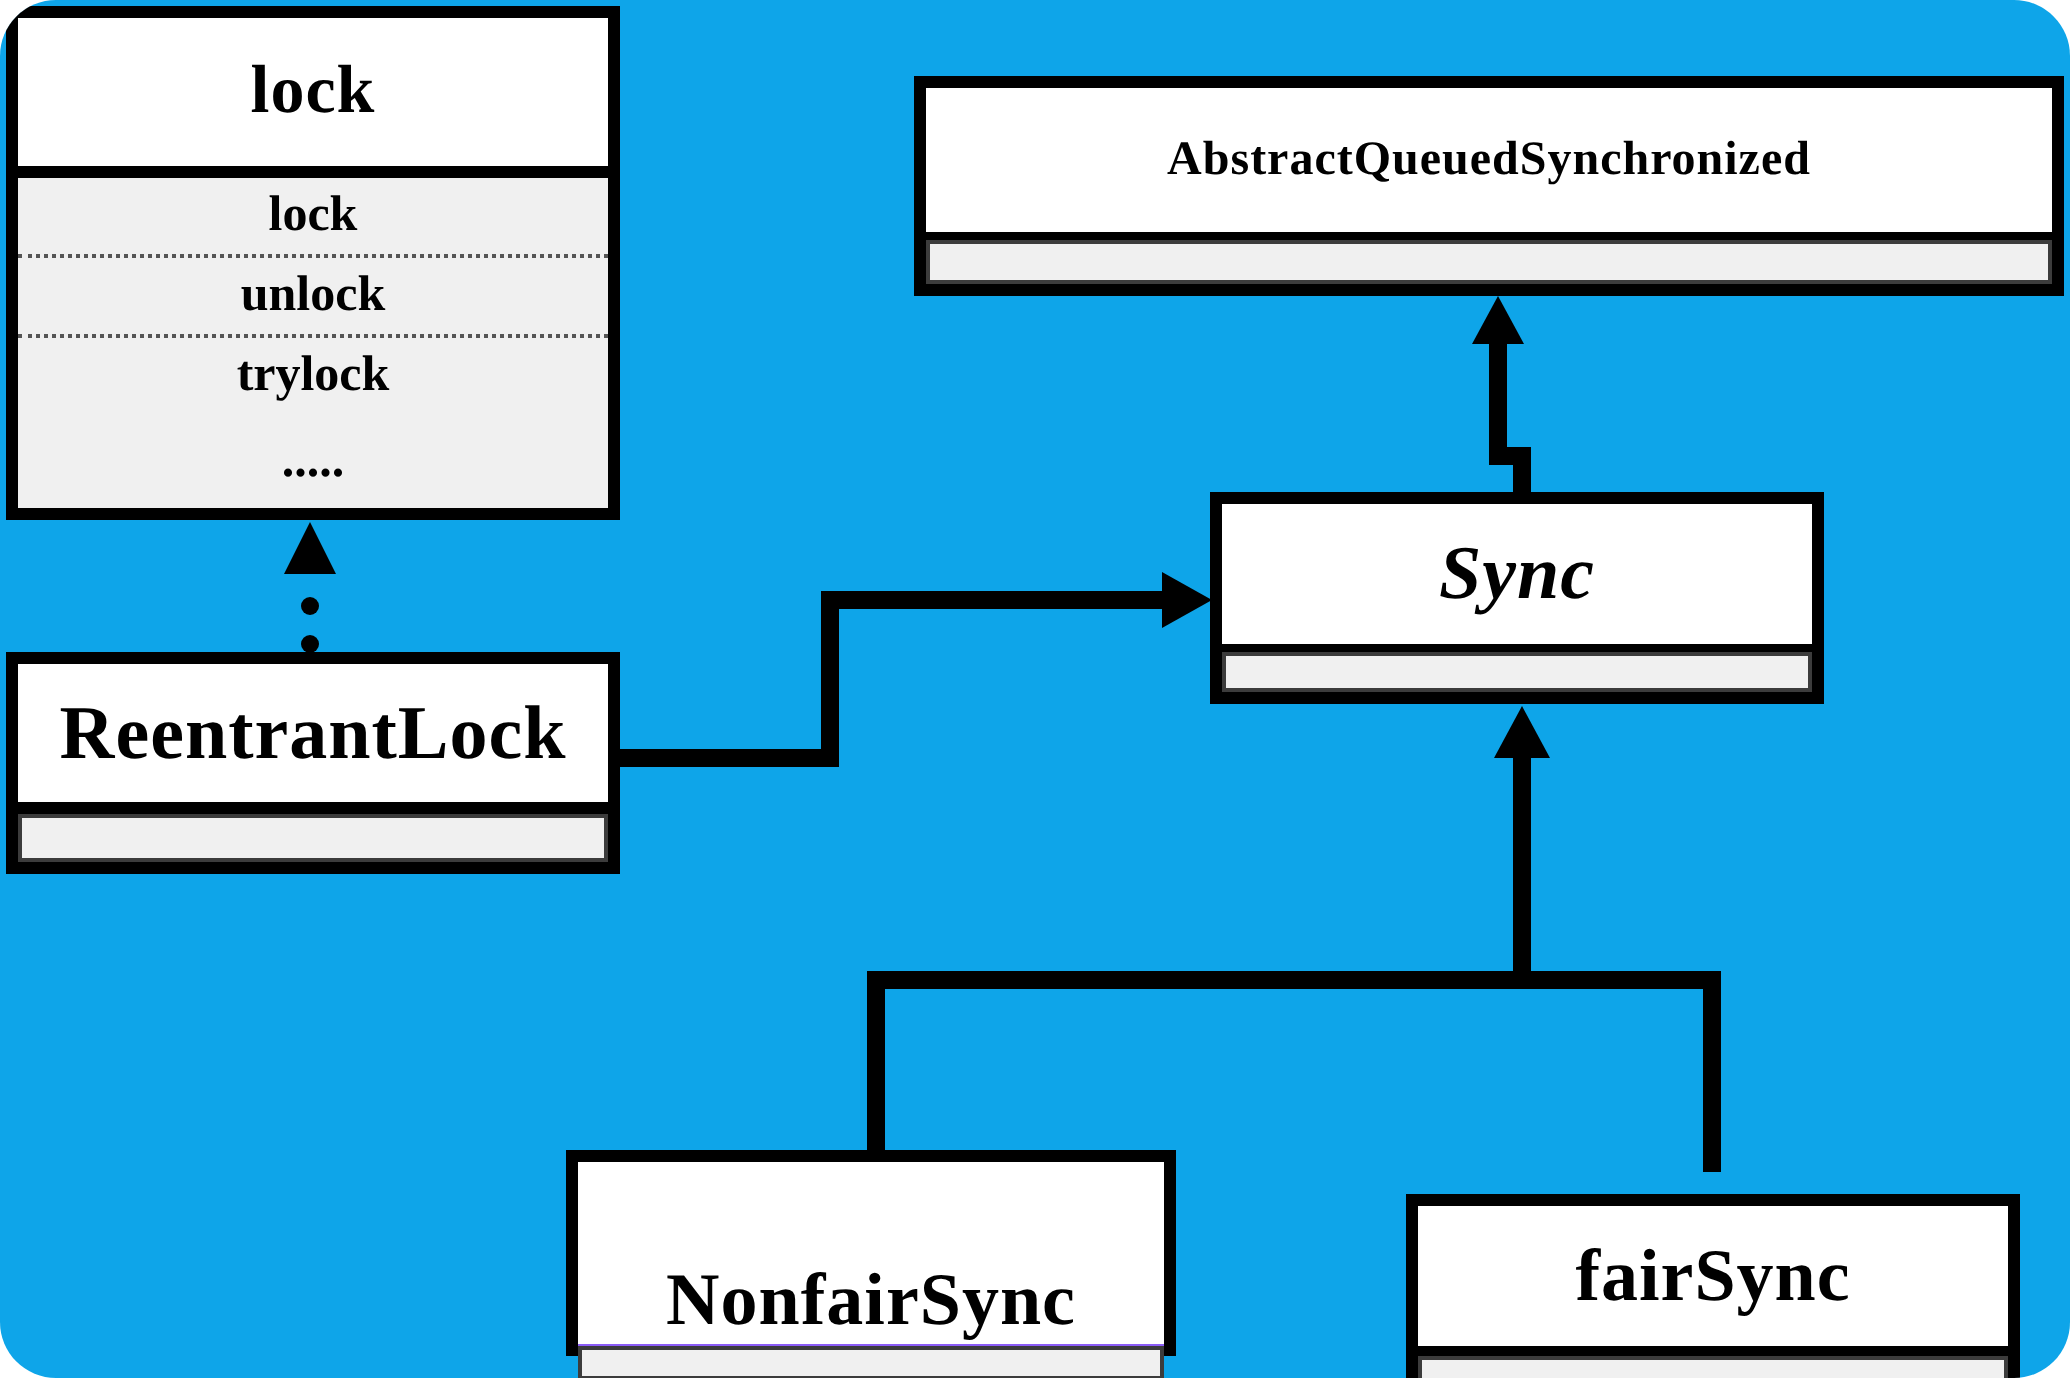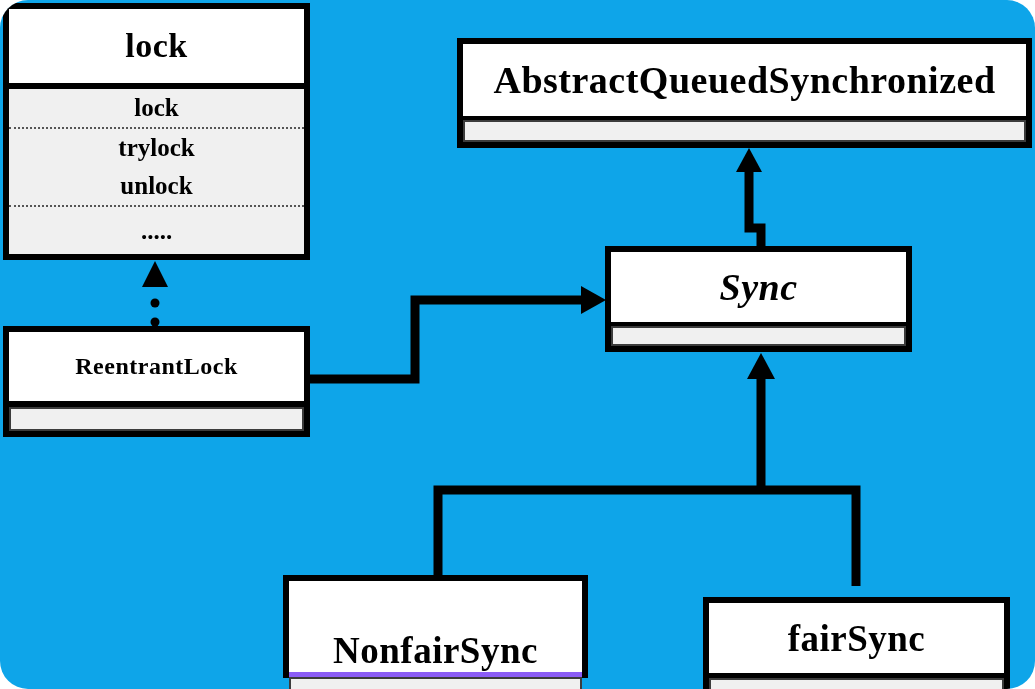--- a/index.html
+++ b/index.html
@@ -48,33 +48,33 @@
     font-size:25px;
   }
   .method-row{
     display:flex;align-items:center;justify-content:center;
     flex:0 0 38px;
   }
   .method-row.sep{border-bottom:2px dotted #555;}
   .method-row.last{flex:1 1 auto;}
   
   .box-aqs{left:457px;top:38px;width:575px;height:110px;}
-  .box-aqs .uml-title{font-size:38px;border-bottom:4px solid #000;}
+  .box-aqs .uml-title{font-size:24px;border-bottom:4px solid #000;}
   .box-aqs .uml-strip{flex-basis:22px;}
   
   .box-sync{left:605px;top:246px;width:307px;height:106px;font-style:italic;}
   .box-sync .uml-title{font-size:38px;border-bottom:4px solid #000;}
   .box-sync .uml-strip{flex-basis:20px;}
   
   .box-rl{left:3px;top:326px;width:307px;height:111px;}
-  .box-rl .uml-title{font-size:24px;border-bottom:6px solid #000;}
+  .box-rl .uml-title{font-size:38px;border-bottom:6px solid #000;}
   .box-rl .uml-strip{flex-basis:24px;}
   
   .box-nfs{left:283px;top:575px;width:305px;height:103px;}
-  .box-nfs .uml-title{font-size:37px;border-bottom:5px solid #8b5cf6;margin-top:48px;}
+  .box-nfs .uml-title{font-size:37px;border-bottom:1px solid #8b5cf6;margin-top:48px;}
   .box-nfs .uml-strip{flex-basis:17px;}
   
   .box-fs{left:703px;top:580px;width:307px;height:107px;margin-top:17px;}
   .box-fs .uml-title{font-size:37px;border-bottom:5px solid #000;}
   .box-fs .uml-strip{flex-basis:20px;}
 </style>
 </head>
 <body>
 
 <div class="canvas">
@@ -101,22 +101,22 @@
       <path d="M438,582 L438,490 L856,490 L856,586" fill="none" stroke="#000" stroke-width="9"></path>
       <path d="M761,494 L761,378" fill="none" stroke="#000" stroke-width="9"></path>
       <polygon points="761,353 747,379 775,379" fill="#000"></polygon>
     </g>
   </svg>
 
   <div class="uml-box box-lock">
     <div class="uml-title">lock</div>
     <div class="uml-methods">
       <div class="method-row sep">lock</div>
+      <div class="method-row sep">unlock</div>
       <div class="method-row">trylock</div>
-      <div class="method-row sep">unlock</div>
       <div class="method-row last">.....</div>
     </div>
   </div>
 
   <div class="uml-box box-aqs">
     <div class="uml-title">AbstractQueuedSynchronized</div>
     <div class="uml-strip"></div>
   </div>
 
   <div class="uml-box box-sync">

